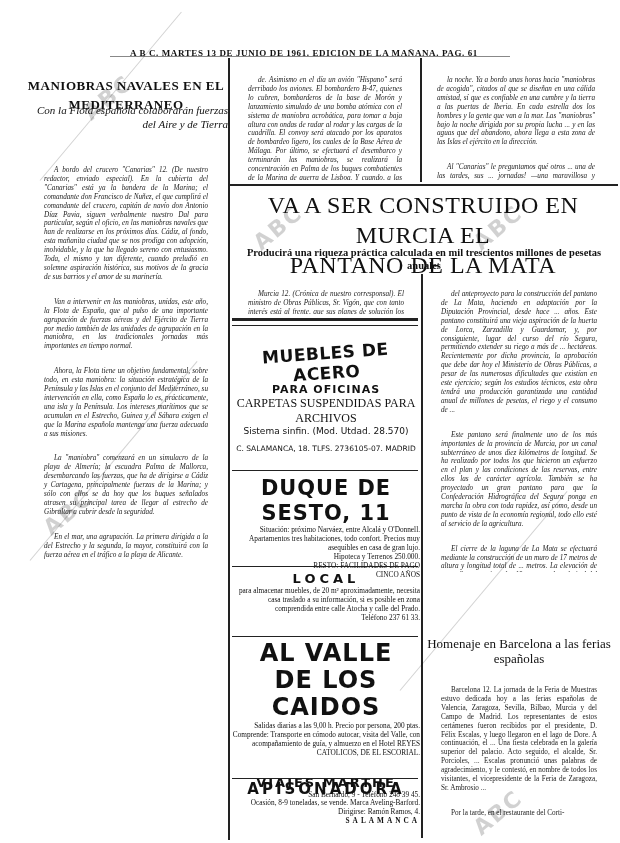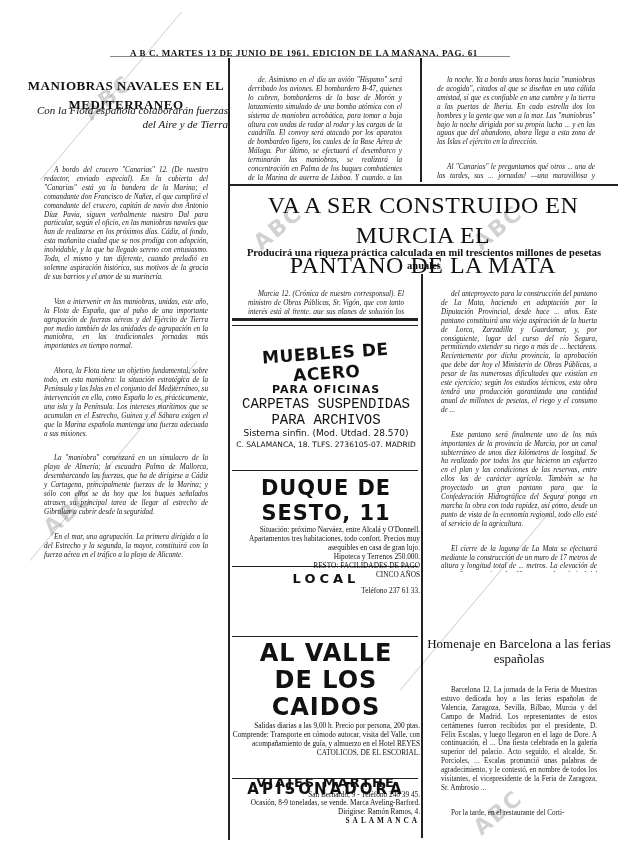--- a/index.html
+++ b/index.html
@@ -18,24 +18,24 @@
   .vrule { position:absolute; background:#222; width:1.5px; }
   .hrule { position:absolute; background:#222; height:1.5px; }
   .h-main { left:228px; top:190px; width:390px; text-align:center; font-size:24px; line-height:30px; letter-spacing:0.5px; }
   .sub-main { left:230px; top:246px; width:388px; text-align:center; font-weight:bold; font-size:10.5px; line-height:13px; }
   .col-c1 { left:232px; top:274px; width:188px; height:40px; }
   .col-c2 { left:425px; top:274px; width:188px; height:298px; }
   .ad { position:absolute; left:232px; width:188px; text-align:center; color:#111; }
   .ad-muebles { top:335px; height:110px; }
   .mb-title { font-family:"DejaVu Sans", sans-serif; font-weight:bold; font-size:17px; transform:rotate(-4deg); margin-top:8px; letter-spacing:0.5px; }
   .mb-sub { font-family:"DejaVu Sans", sans-serif; font-weight:bold; font-size:11px; letter-spacing:1px; }
-  .mb-line { font-family:Liberation Mono, monospace; font-size:14px; }
+  .mb-line { font-family:Liberation Serif, serif; font-size:12px; }
   .mb-line2 { font-family:"DejaVu Sans", sans-serif; font-size:9px; }
   .mb-talleres { font-family:"DejaVu Sans", sans-serif; font-weight:bold; font-style:italic; font-size:9px; margin-top:3px; }
-  .mb-addr { font-family:"DejaVu Sans", sans-serif; font-size:7.5px; margin-top:2px; }
+  .mb-addr { font-family:"DejaVu Sans", sans-serif; font-size:7.5px; margin-top:8px; }
   .ad-duque { top:475px; }
   .dq-title { font-family:"DejaVu Sans", sans-serif; font-weight:bold; font-size:22px; letter-spacing:1px; transform:scaleX(0.95); }
   .ad-body { font-size:7.3px; line-height:9px; text-align:right; }
   .ad-local { top:571px; }
   .lc-title { font-family:"DejaVu Sans", sans-serif; font-weight:bold; font-size:13px; letter-spacing:4px; }
   .ad-valle { top:640px; }
   .vl-title { font-family:"DejaVu Sans", sans-serif; font-weight:bold; font-size:24px; line-height:27px; letter-spacing:1px; }
   .vm-title { font-family:"DejaVu Sans", sans-serif; font-weight:bold; font-size:13px; letter-spacing:2px; }
   .ap-title { font-family:"DejaVu Sans", sans-serif; font-weight:bold; font-size:15px; letter-spacing:3px; }
   .h-homenaje { left:425px; top:636px; width:188px; text-align:center; font-size:13px; line-height:15px; }
@@ -104,20 +104,21 @@
   <div class="dq-title">DUQUE DE SESTO, 11</div>
   <div class="ad-body">Situación: próximo Narváez, entre Alcalá y O'Donnell. Apartamentos tres habitaciones, todo confort. Precios muy asequibles en casa de gran lujo.</div>
   <div class="ad-body">Hipoteca y Terrenos 250.000.</div>
   <div class="ad-body">RESTO: FACILIDADES DE PAGO</div>
   <div class="ad-body">CINCO AÑOS</div>
 </div>
 <div class="hrule" style="left:232px; top:566px; width:186px; height:1px;"></div>
 
 <div class="ad ad-local">
   <div class="lc-title">LOCAL</div>
+  <div class="ad-body">para almacenar muebles, de 20 m² aproximadamente, necesita casa traslado a su información, si es posible en zona comprendida entre calle Atocha y calle del Prado.</div>
   <div class="ad-body">Teléfono 237 61 33.</div>
 </div>
 <div class="hrule" style="left:232px; top:636px; width:186px; height:1px;"></div>
 
 <div class="ad ad-valle">
   <div class="vl-title">AL VALLE</div>
   <div class="vl-title">DE LOS CAIDOS</div>
   <div class="ad-body">Salidas diarias a las 9,00 h. Precio por persona, 200 ptas. Comprende: Transporte en cómodo autocar, visita del Valle, con acompañamiento de guía, y almuerzo en el Hotel REYES CATOLICOS, DE EL ESCORIAL.</div>
   <div class="vm-title" style="margin-top:18px;">VIAJES MARTHE</div>
   <div class="ad-body">San Bernardo, 9 - Teléfono 248 39 45.</div>

